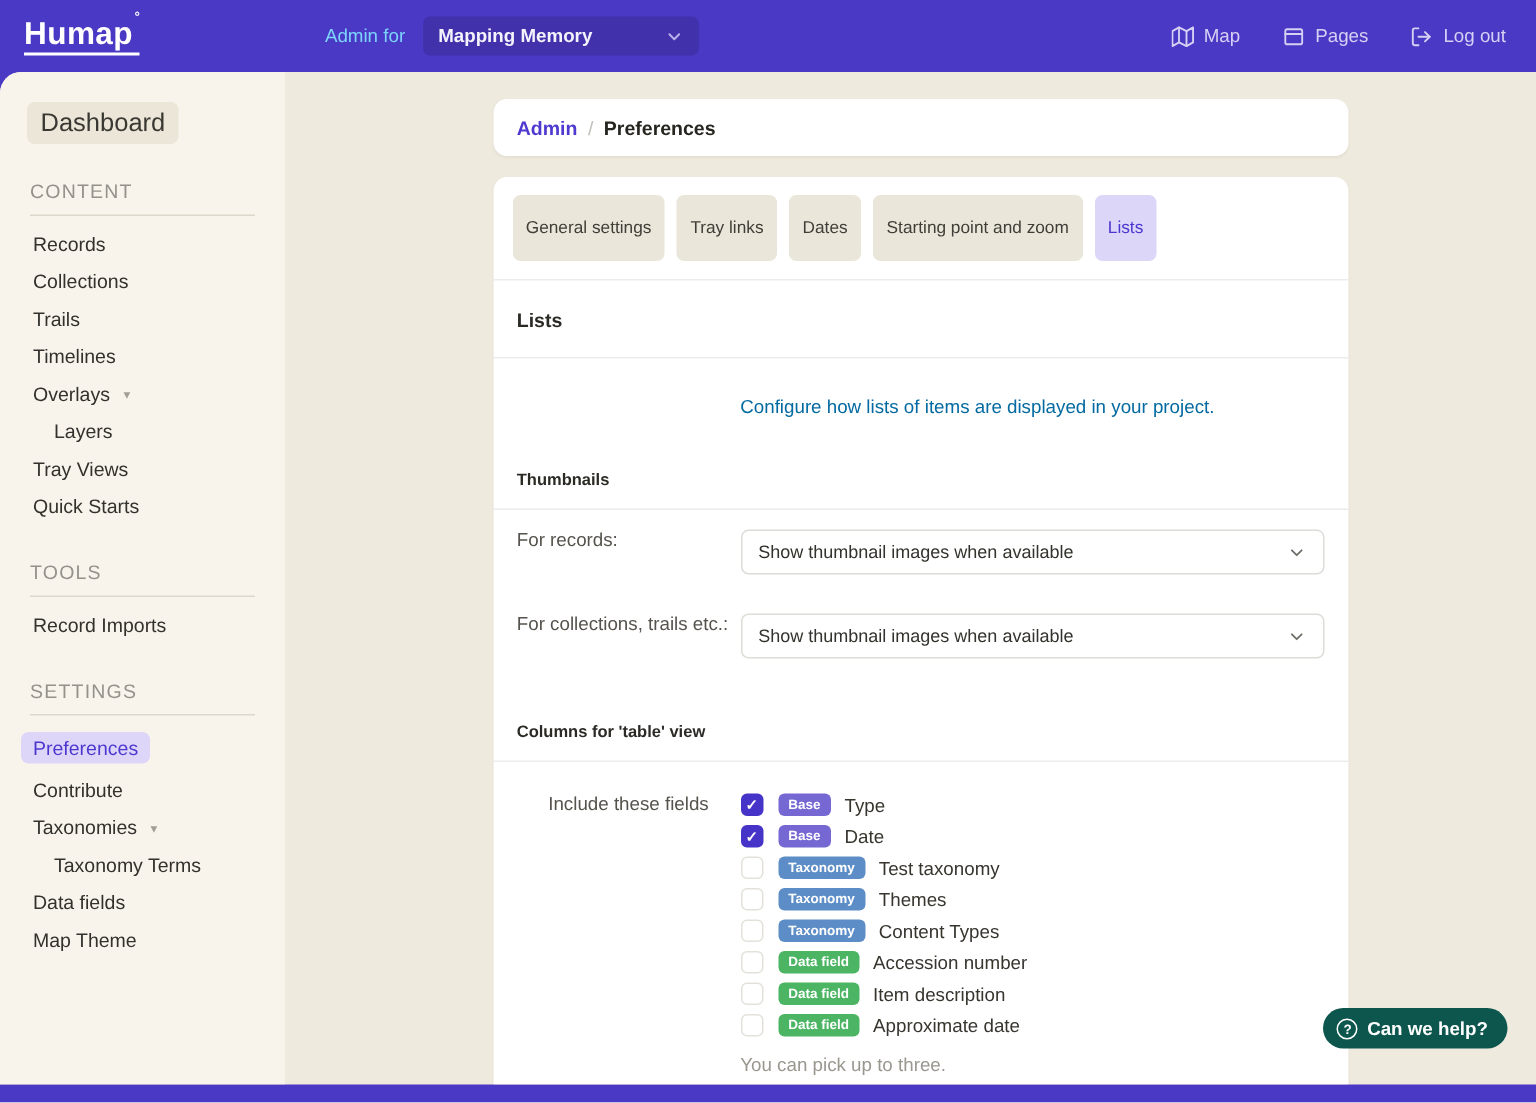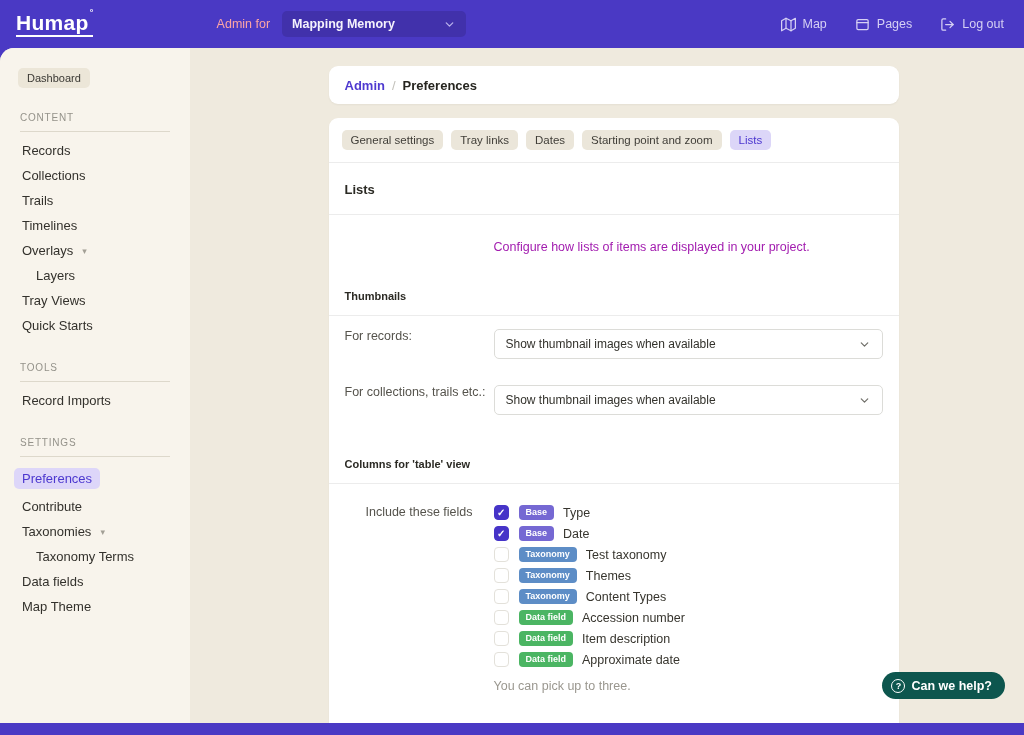--- a/index.html
+++ b/index.html
@@ -5,56 +5,56 @@
   * { margin:0; padding:0; box-sizing:border-box; }
   html,body { width:1024px; height:735px; }
   body { font-family:"Liberation Sans", sans-serif; }
   #screen { width:1024px; height:735px; position:relative; overflow:hidden; background:#4a39c4; }
 
   
   .header { height:48px; display:flex; align-items:center; padding:0 20px 0 16px; color:#fff; }
   .logo { font-size:21px; font-weight:bold; letter-spacing:.3px; color:#fff; border-bottom:2.5px solid #fff; padding-bottom:1px; line-height:1.1; cursor:pointer; position:relative; }
   .logo sup { font-size:9px; position:relative; top:-7px; left:1px; }
   .admin-for { margin-left:124px; display:flex; align-items:center; }
-  .admin-for-label { font-size:12.5px; color:#fca5a5; margin-right:12px; }
+  .admin-for-label { font-size:12.5px; color:#7dd3fc; margin-right:12px; }
   .project-select { width:184px; height:26px; background:#4131ab; border-radius:5px; display:flex; align-items:center; justify-content:space-between; padding:0 10px; cursor:pointer; }
   .project-select .val { font-size:12.5px; font-weight:bold; color:#f4f2fc; }
   .header-nav { margin-left:auto; display:flex; align-items:center; gap:28px; }
   .hnav-item { display:flex; align-items:center; gap:7px; color:#d6d0f4; font-size:12.5px; cursor:pointer;justify-content:flex-end; }
   .hnav-item svg { display:block; }
 
   
   .content-row { display:flex; height:675px; border-top-left-radius:14px; overflow:hidden; background:#efeade; }
   .sidebar { width:190px; background:#f8f4ec; padding:20px 0 0 0; flex-shrink:0; }
-  .dashboard-pill { display:inline-block; background:#ece6d8; border-radius:5px; padding:4px 9px; font-size:11px; color:#3a3833; margin-left:18px; cursor:pointer; }
-  .side-section-title { font-size:10px; letter-spacing:.8px; color:#94928a; margin:24px 20px 0 20px; }
+  .dashboard-pill { display:inline-block; background:#ece6d8; border-radius:5px; padding:4px 9px; font-size:17px; color:#3a3833; margin-left:18px; cursor:pointer; }
+  .side-section-title { font-size:13px; letter-spacing:.8px; color:#94928a; margin:24px 20px 0 20px; }
   .side-rule { border:none; border-top:1px solid #ddd8cb; margin:8px 20px 6px 20px; }
   .side-item { font-size:13px; color:#33312c; padding:5px 0 5px 22px; cursor:pointer; display:flex; align-items:center; }
   .side-item.indent { padding-left:36px; }
   .side-item .caret { color:#a29f95; font-size:9px; margin-left:9px; }
   .side-item .pill { border-radius:5px; padding:3px 8px; margin-left:-8px; }
   .side-item .pill.active { background:#ddd6f9; color:#4c38cf; }
 
   
   .main { flex:1; position:relative; overflow:hidden;margin-left:13px; }
   .main-col { width:570px; margin:18px auto 0 auto; }
   .card { background:#fff; border-radius:9px; box-shadow:0 1px 2px rgba(40,35,20,.05); }
   .breadcrumb-card { height:38px; display:flex; align-items:center; padding:0 16px; font-size:13px; }
   .bc-link { color:#4f3ad0; font-weight:600; cursor:pointer; }
   .bc-sep { color:#c2c0ba; margin:0 7px; }
   .bc-current { color:#26251f; font-weight:600; }
 
   .panel-card { margin-top:14px; border-radius:9px 9px 0 0; min-height:610px; }
   .tabs-row { display:flex; gap:8px; padding:12px 13px; border-bottom:1px solid #ececec; }
-  .tab-pill { background:#ebe6da; color:#403e38; font-size:11.5px; border-radius:5px; padding:4px 9px; cursor:pointer; white-space:nowrap; }
+  .tab-pill { background:#ebe6da; color:#403e38; font-size:11.5px; border-radius:5px; padding:16px 9px; cursor:pointer; white-space:nowrap; }
   .tab-pill.active { background:#dcd6f8; color:#4b36cf; }
 
   .section-head { font-size:13px; font-weight:bold; color:#2b2a24; padding:19px 16px 17px 16px; border-bottom:1px solid #ececec; }
   .subhead { font-size:11px; font-weight:bold; color:#2b2a24; padding:0 16px 13px 16px; border-bottom:1px solid #ececec; }
-  .description { padding:25px 16px 0 165px; font-size:12.5px; color:#a21caf; }
+  .description { padding:25px 16px 0 165px; font-size:12.5px; color:#0369a1; }
   .mt36 { margin-top:36px; }
   .mt30 { margin-top:30px; }
 
   .form-row { display:flex; align-items:flex-start; padding:13px 16px 13px 16px; }
   .form-label { width:149px; flex-shrink:0; font-size:12.5px; color:#55534c; }
   .select-box { width:390px; height:30px; border:1px solid #dcdcd8; border-radius:5px; display:flex; align-items:center; justify-content:space-between; padding:0 11px; cursor:pointer; background:#fff; }
   .select-box .val { font-size:12px; color:#33322c; }
   .select-box svg { color:#6f6e68; }
 
   .fields-row { display:flex; align-items:flex-start; padding:21px 16px 0 16px;text-align:center; }

